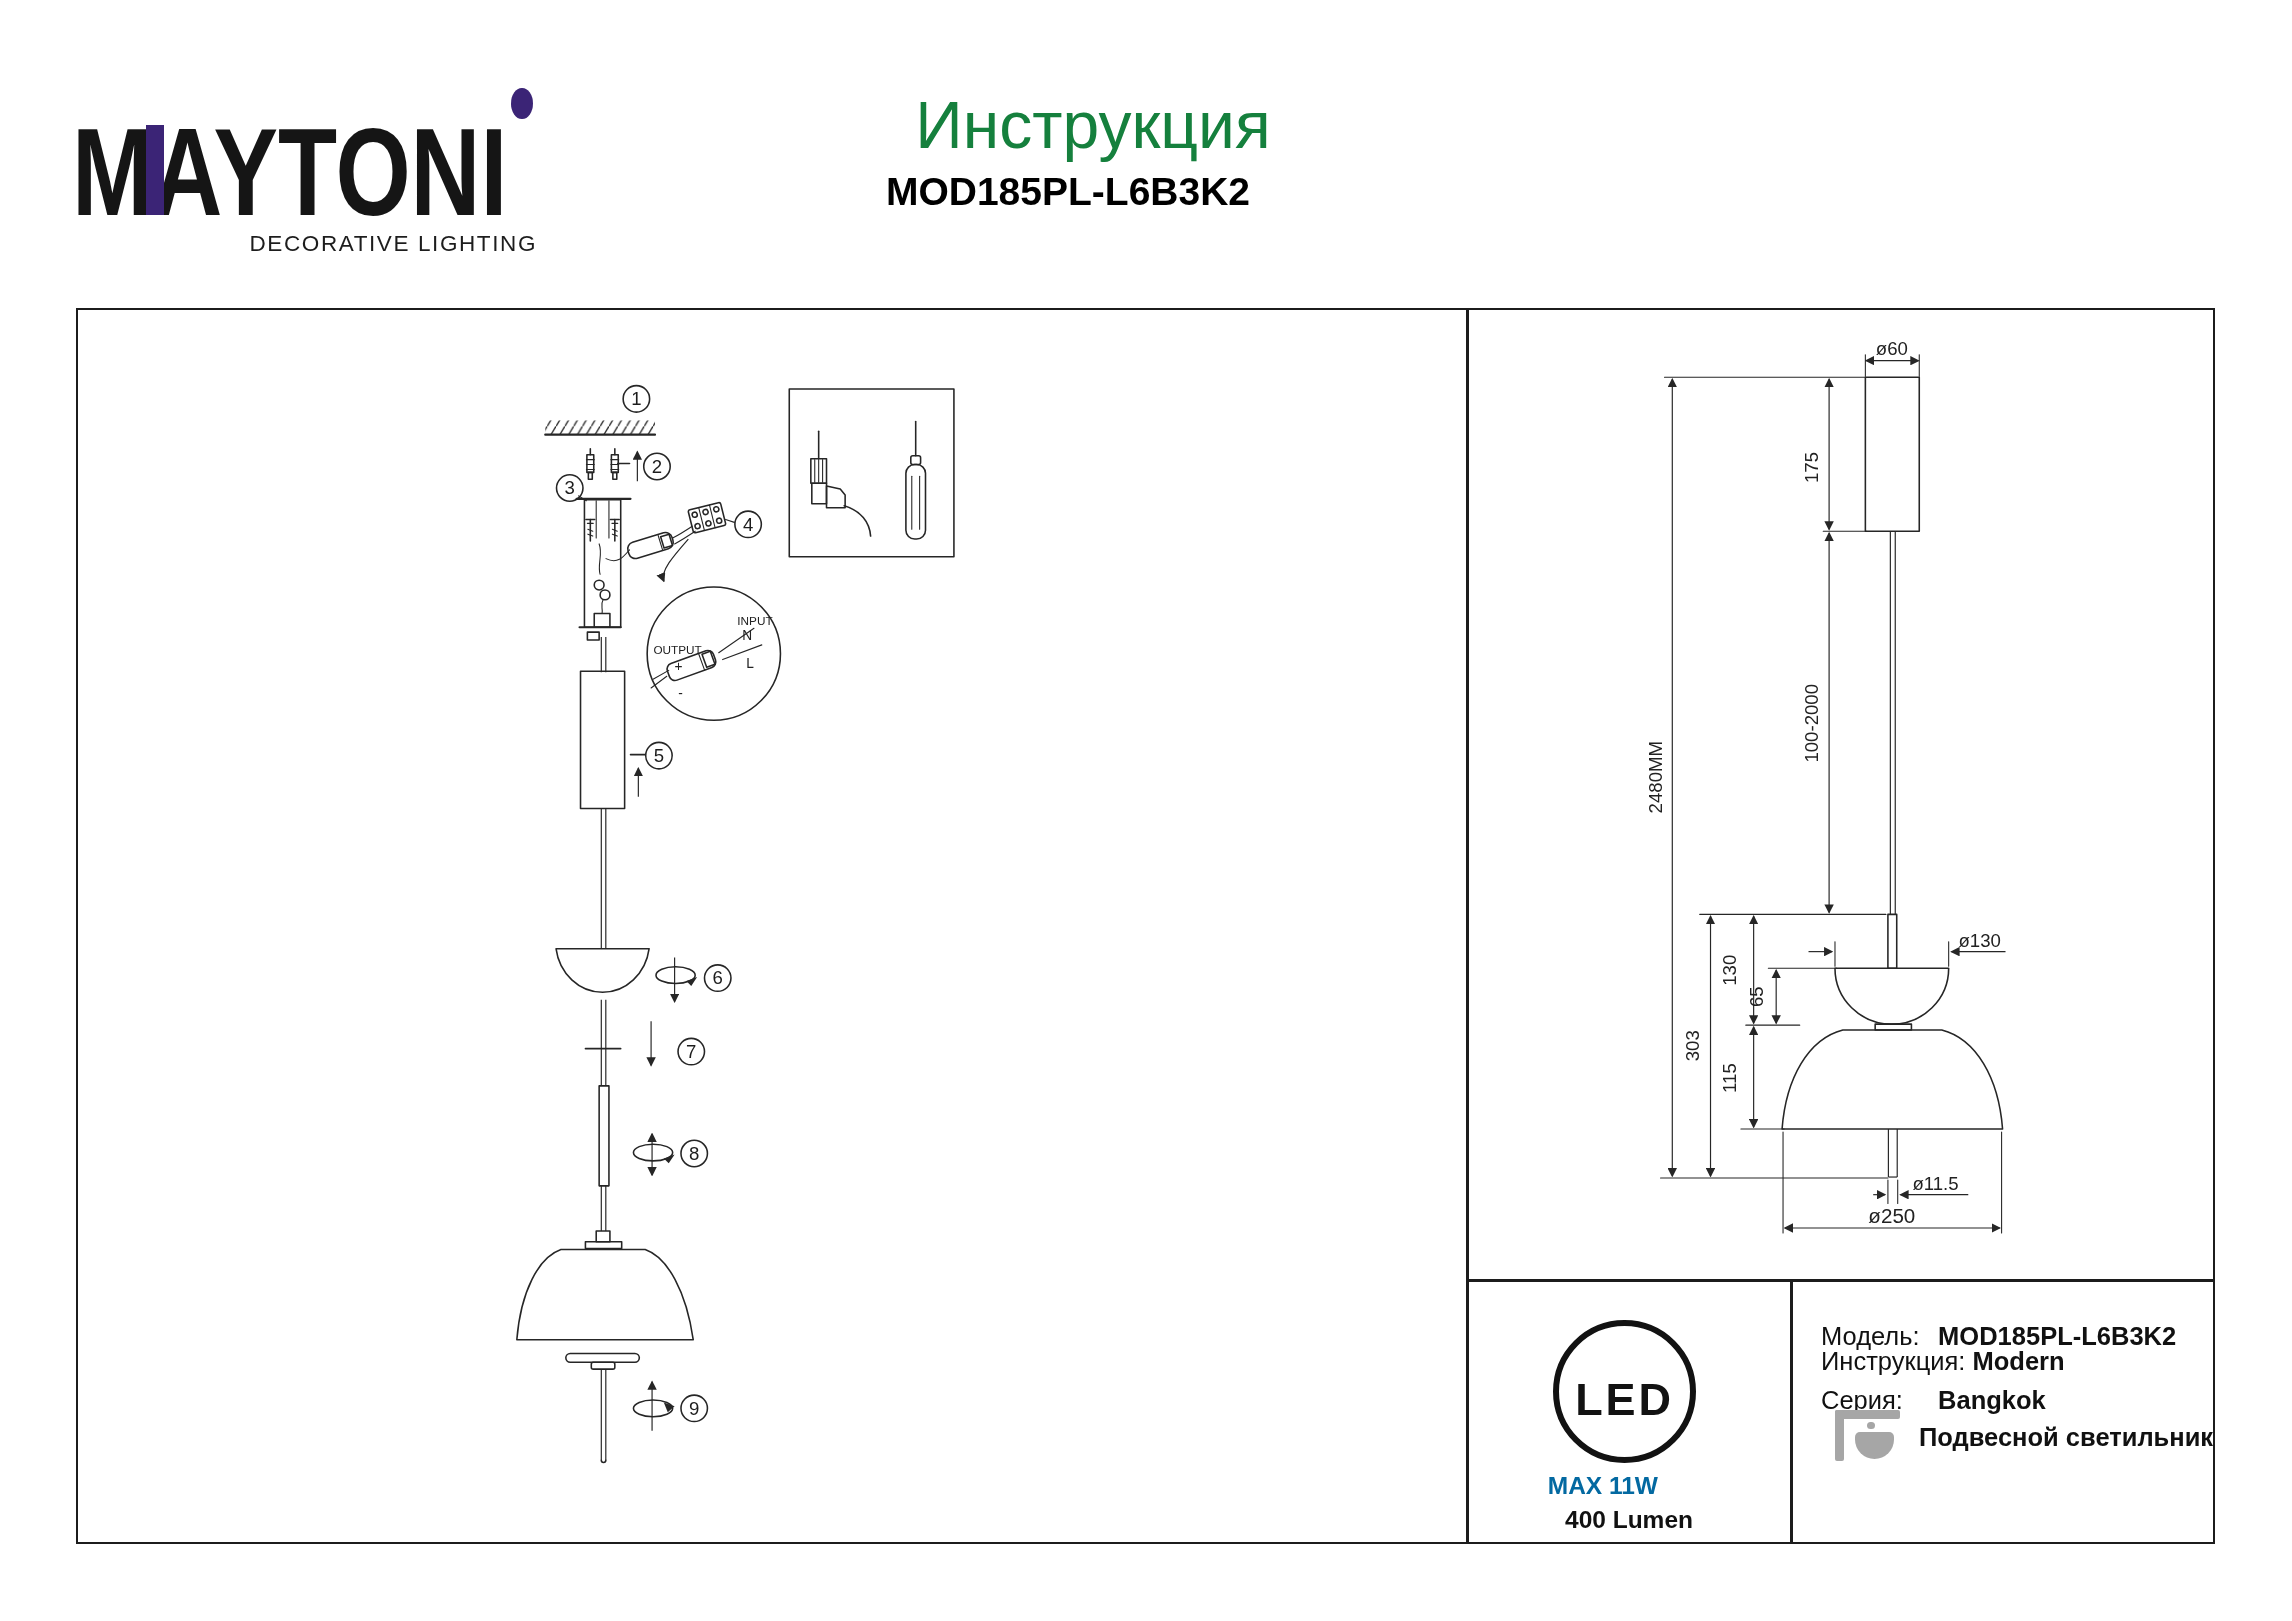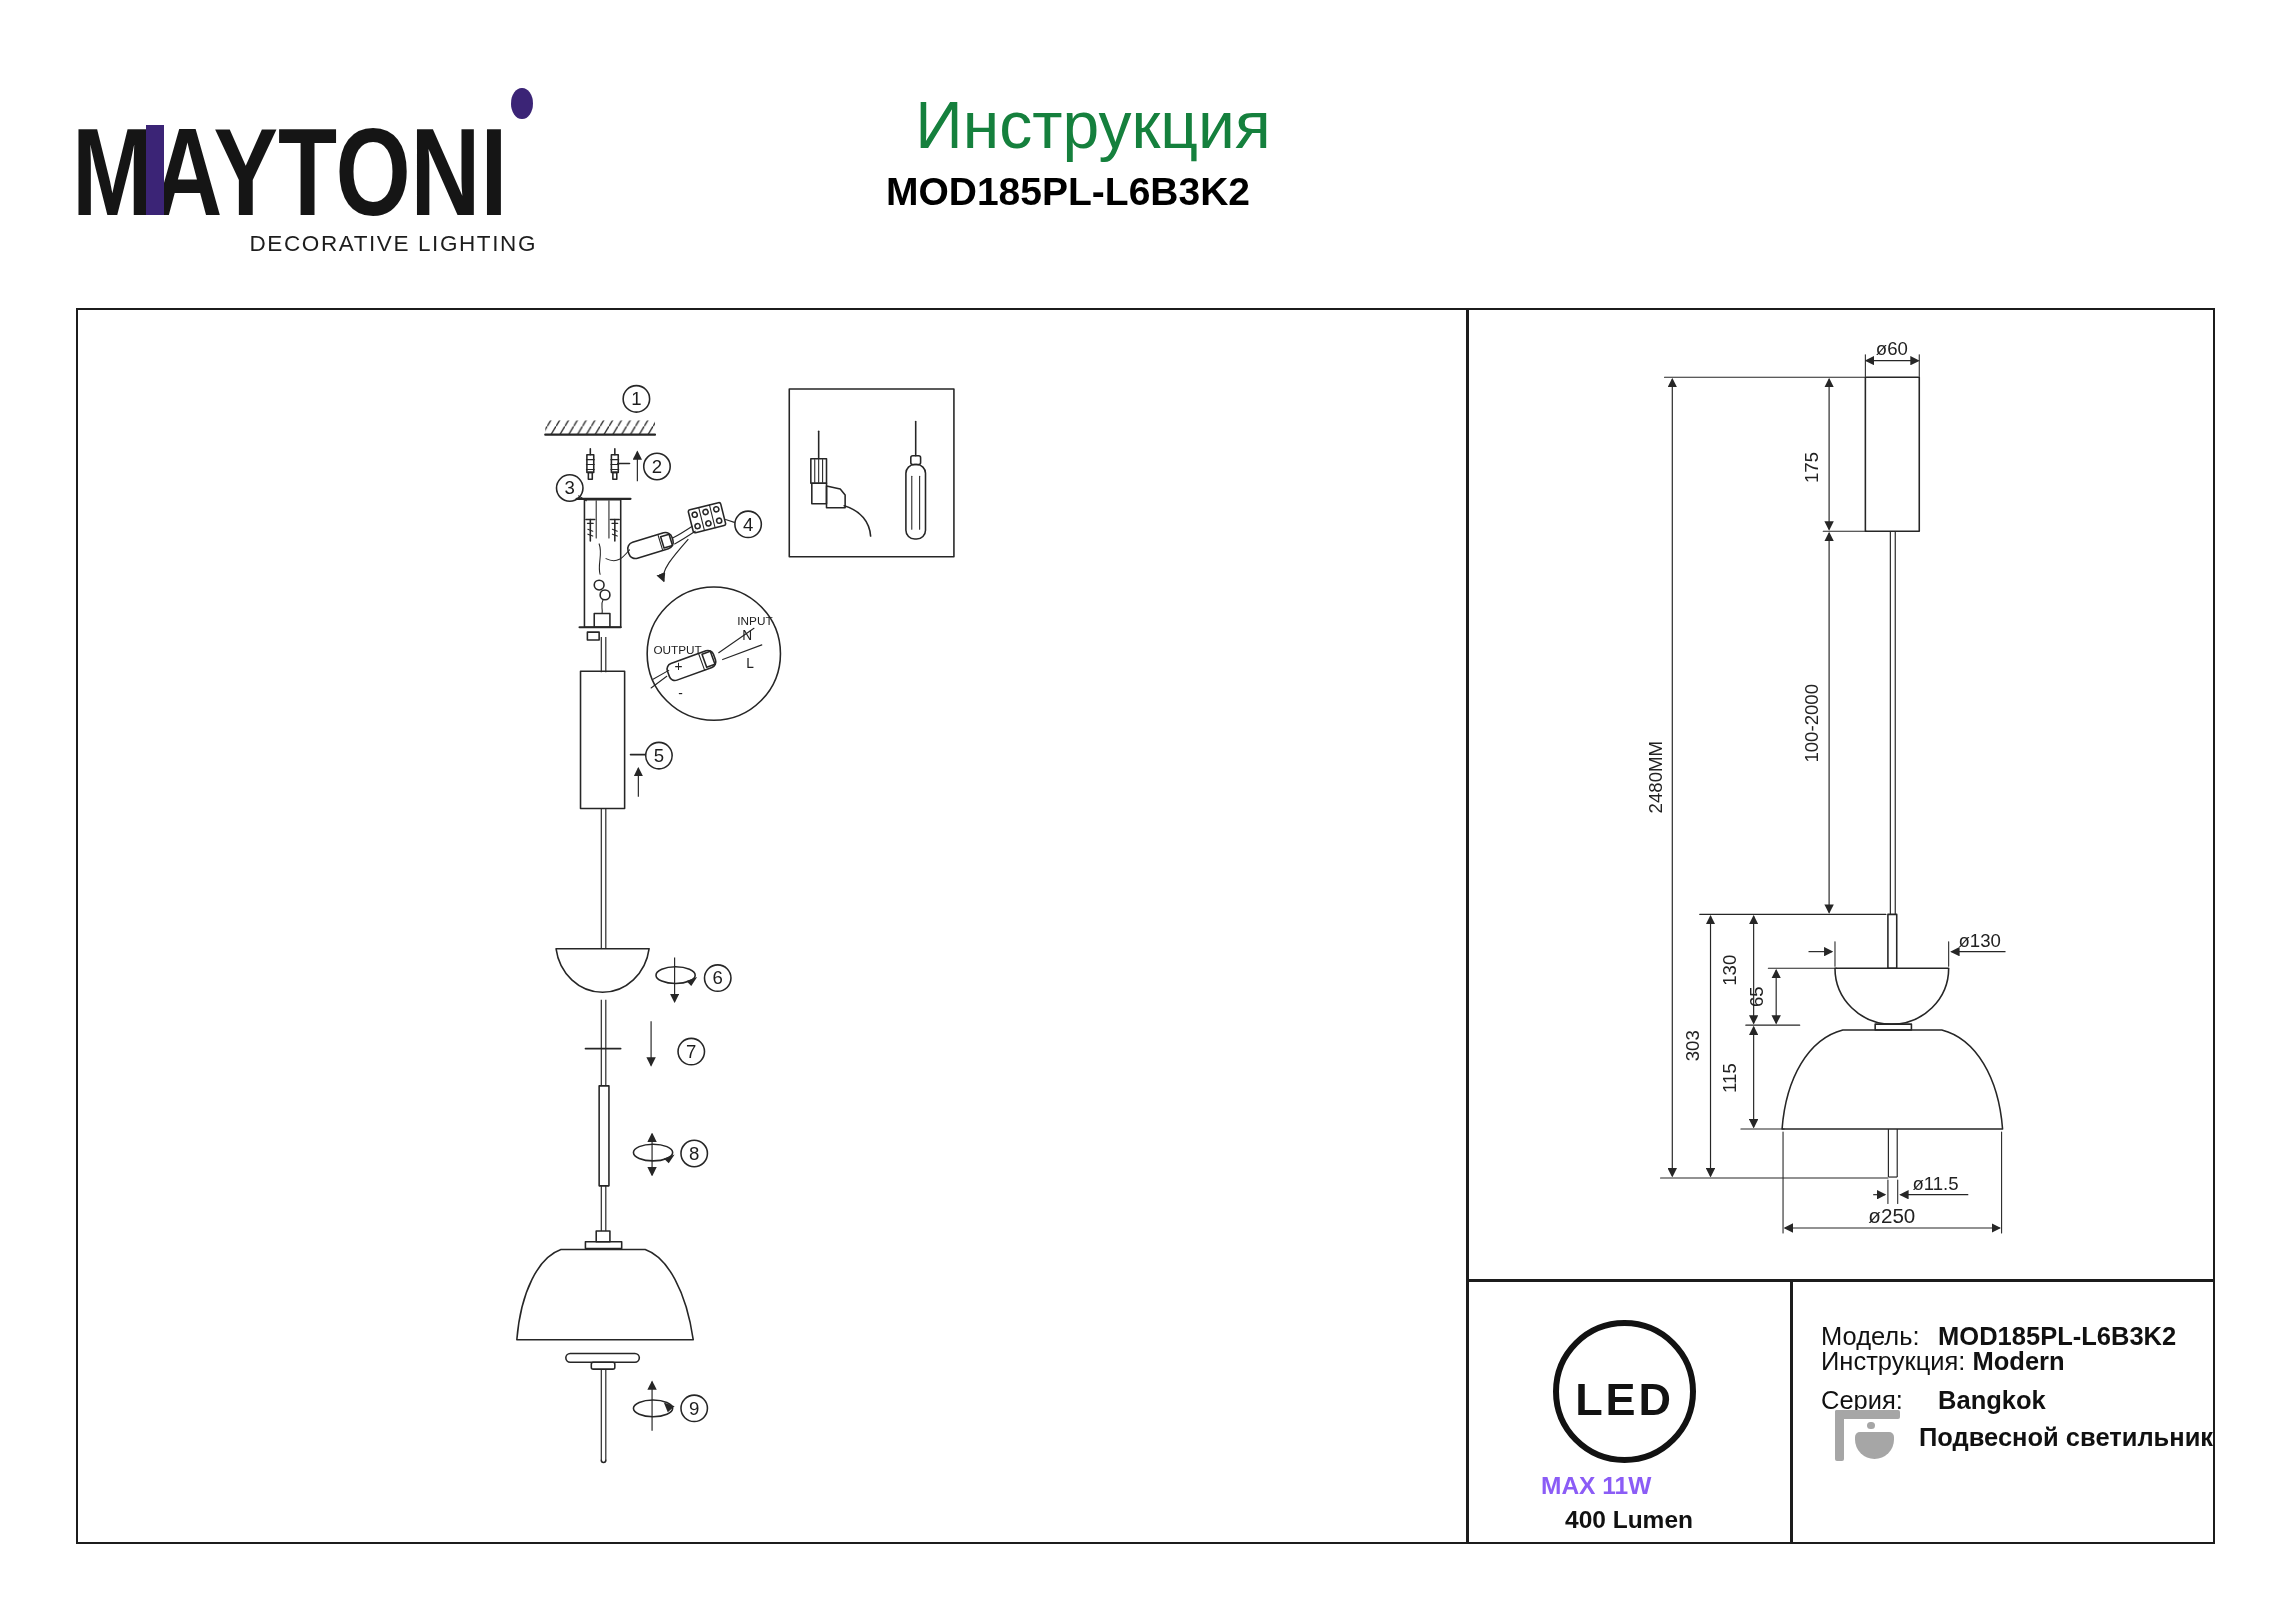--- a/index.html
+++ b/index.html
@@ -37,22 +37,22 @@
   .dim{font-size:19px;}
   .dimbig{font-size:21px;}
   .stepnum{font-size:19px;fill:#1d1d1d;}
   .lbl-s{font-size:12px;}
   .lbl-m{font-size:14px;}
 
   
   .led-badge{position:absolute;left:1553px;top:1320px;width:143px;height:143px;border:6.9px solid #121212;
              border-radius:50%;box-sizing:border-box;display:flex;align-items:center;justify-content:center;}
   .led-badge span{font-size:45px;font-weight:900;letter-spacing:2.9px;color:#121212;margin-top:17px;}
-  .led-max{position:absolute;left:1541px;top:1472px;width:176px;text-align:left;
-           font-size:24.5px;font-weight:700;color:#8b5cf6;}
+  .led-max{position:absolute;left:1482px;top:1472px;width:176px;text-align:right;
+           font-size:24.5px;font-weight:700;color:#0369a1;}
   .led-lumen{position:absolute;left:1541px;top:1506px;width:176px;text-align:center;
              font-size:24.5px;font-weight:700;color:#111;}
   .info-row{position:absolute;left:1821px;font-size:25.5px;color:#111;white-space:nowrap;}
   .info-label{display:inline-block;min-width:110px;font-weight:400;}
   .info-value{font-weight:700;}
   .product-type{position:absolute;left:1919px;top:1423px;font-size:25.5px;font-weight:700;color:#111;}
 
   
   .pendant-icon{position:absolute;left:1831px;top:1404px;width:74px;height:63px;}
   .pendant-icon .bar-top{position:absolute;left:3.9px;top:5.9px;width:65px;height:8.8px;border-radius:2px;}

